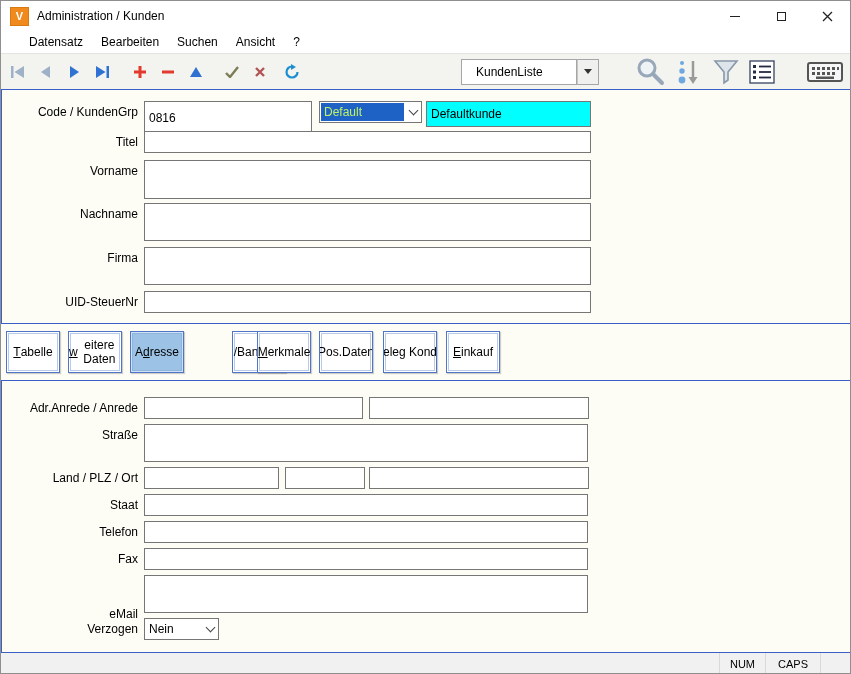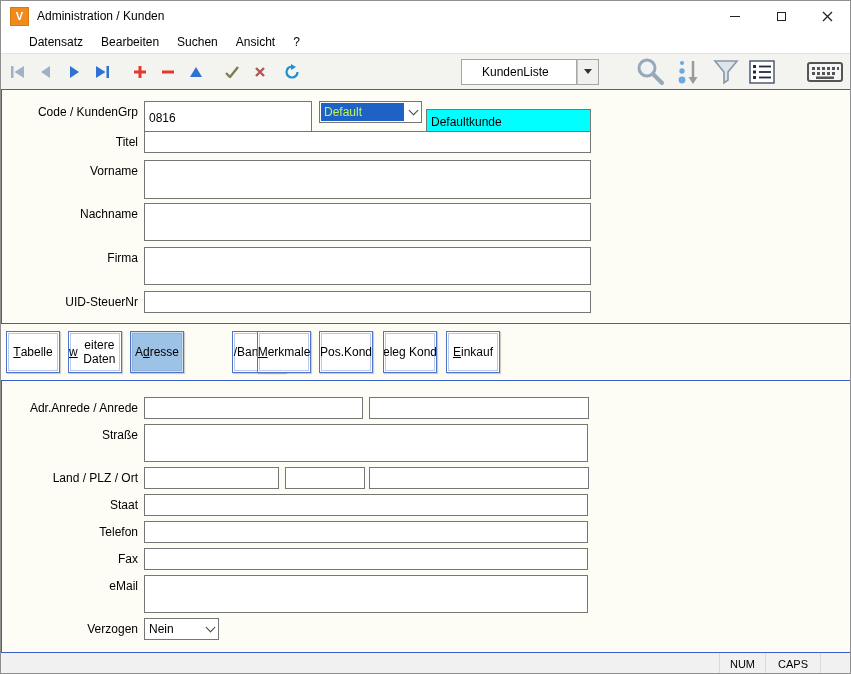--- a/index.html
+++ b/index.html
@@ -23,21 +23,21 @@
   .glyph-max{width:9px;height:9px;border:1px solid #222;box-sizing:border-box;}
   
   .menubar{position:absolute;left:0;top:30px;width:100%;height:22px;background:#fff;display:flex;align-items:center;padding-left:19px;box-sizing:border-box;}
   .menu-item{padding:3px 9px;white-space:nowrap;}
   
   .toolbar{position:absolute;left:0;top:52px;width:100%;height:36px;background:#f3f3f0;border-top:1px solid #e3e3e0;
     display:flex;align-items:center;box-sizing:border-box;}
   .tbtn{width:26px;height:26px;display:flex;align-items:center;justify-content:center;background:transparent;border:none;padding:0;flex:0 0 auto;}
   .view-combo{display:flex;height:26px;margin-left:156px;flex:0 0 auto;}
   .view-combo-text{width:116px;background:#fff;border:1px solid #a6a6a6;display:flex;align-items:center;
-    padding-left:20px;box-sizing:border-box;}
+    padding-left:14px;box-sizing:border-box;}
   .view-combo-btn{width:22px;border:1px solid #a6a6a6;border-left:1px solid #c6c6c6;background:#f0f0ee;
     display:flex;align-items:center;justify-content:center;box-sizing:border-box;}
   .tri-down{width:0;height:0;border-left:4px solid transparent;border-right:4px solid transparent;border-top:5px solid #333;}
   
   .frame{position:absolute;left:0;top:88px;width:851px;height:586px;border:1px solid #3a5fc8;box-sizing:border-box;pointer-events:none;z-index:40;}
   
   .lbl{position:absolute;left:0;width:137px;text-align:right;font-size:12px;white-space:nowrap;}
   .fld{position:absolute;background:#fff;border:1px solid #767676;box-sizing:border-box;
     font-family:inherit;font-size:12px;padding:2px 4px;margin:0;}
   textarea.fld{resize:none;overflow:hidden;}
@@ -216,21 +216,21 @@
   <div class="frame"></div>
 
   <div class="lbl" style="top:104px;">Code / KundenGrp</div>
   <input class="fld" style="left: 143px; top: 100px; width: 168px; height: 33px;" value="0816">
   <div class="combo" style="left:318px;top:100px;width:103px;height:22px;">
     <div class="sel hl">Default</div>
     <div class="arrow">
         <div class="chev"></div>
       </div>
   </div>
-  <div class="dispfld" style="left:425px;top:100px;width:165px;height:26px;background:#00ffff;margin-top:8px;">Defaultkunde</div>
+  <div class="dispfld" style="left:425px;top:100px;width:165px;height:26px;background:#00ffff;">Defaultkunde</div>
 
   <div class="lbl" style="top:134px;">Titel</div>
   <input class="fld" style="left: 143px; top: 130px; width: 447px; height: 22px;" value="">
 
   <div class="lbl" style="top:163px;">Vorname</div>
   <textarea class="fld" style="left: 143px; top: 159px; width: 447px; height: 39px;"></textarea>
 
   <div class="lbl" style="top:206px;">Nachname</div>
   <textarea class="fld" style="left: 143px; top: 202px; width: 447px; height: 38px;"></textarea>
 
@@ -239,21 +239,21 @@
 
   <div class="lbl" style="top:294px;">UID-SteuerNr</div>
   <input class="fld" style="left: 143px; top: 290px; width: 447px; height: 22px;" value="">
 
   <div class="tabstrip">
     <div class="tab" style="left:5px;"><u>T</u>abelle</div>
     <div class="tab" style="left:67px;"><u>w</u>eitere Daten</div>
     <div class="tab selected" style="left:129px;">A<u>d</u>resse</div>
     <div class="tab nowrap" style="left:193px;margin-left:38px;">i/Bank/Lief</div>
     <div class="tab" style="left:256px;"><u>M</u>erkmale</div>
-    <div class="tab" style="left:318px;">Pos.Kond</div>
+    <div class="tab" style="left:318px;">Pos.Daten</div>
     <div class="tab nowrap" style="left:382px;">eleg Kond</div>
     <div class="tab" style="left:445px;"><u>E</u>inkauf</div>
   </div>
 
   <div class="lbl" style="top:400px;">Adr.Anrede / Anrede</div>
   <input class="fld" style="left: 143px; top: 396px; width: 219px; height: 22px;" value="">
   <input class="fld" style="left: 368px; top: 396px; width: 220px; height: 22px;" value="">
 
   <div class="lbl" style="top:427px;">Straße</div>
   <textarea class="fld" style="left: 143px; top: 423px; width: 444px; height: 38px;"></textarea>
@@ -265,21 +265,21 @@
 
   <div class="lbl" style="top:497px;">Staat</div>
   <input class="fld" style="left: 143px; top: 493px; width: 444px; height: 22px;" value="">
 
   <div class="lbl" style="top:524px;">Telefon</div>
   <input class="fld" style="left: 143px; top: 520px; width: 444px; height: 22px;" value="">
 
   <div class="lbl" style="top:551px;">Fax</div>
   <input class="fld" style="left: 143px; top: 547px; width: 444px; height: 22px;" value="">
 
-  <div class="lbl" style="top:578px;">eMail</div>
+  <div class="lbl" style="top:606px;">eMail</div>
   <textarea class="fld" style="left: 143px; top: 574px; width: 444px; height: 38px;"></textarea>
 
   <div class="lbl" style="top:621px;">Verzogen</div>
   <div class="combo" style="left:143px;top:617px;width:75px;height:22px;">
     <div class="sel">Nein</div>
     <div class="arrow">
         <div class="chev"></div>
       </div>
   </div>
 

